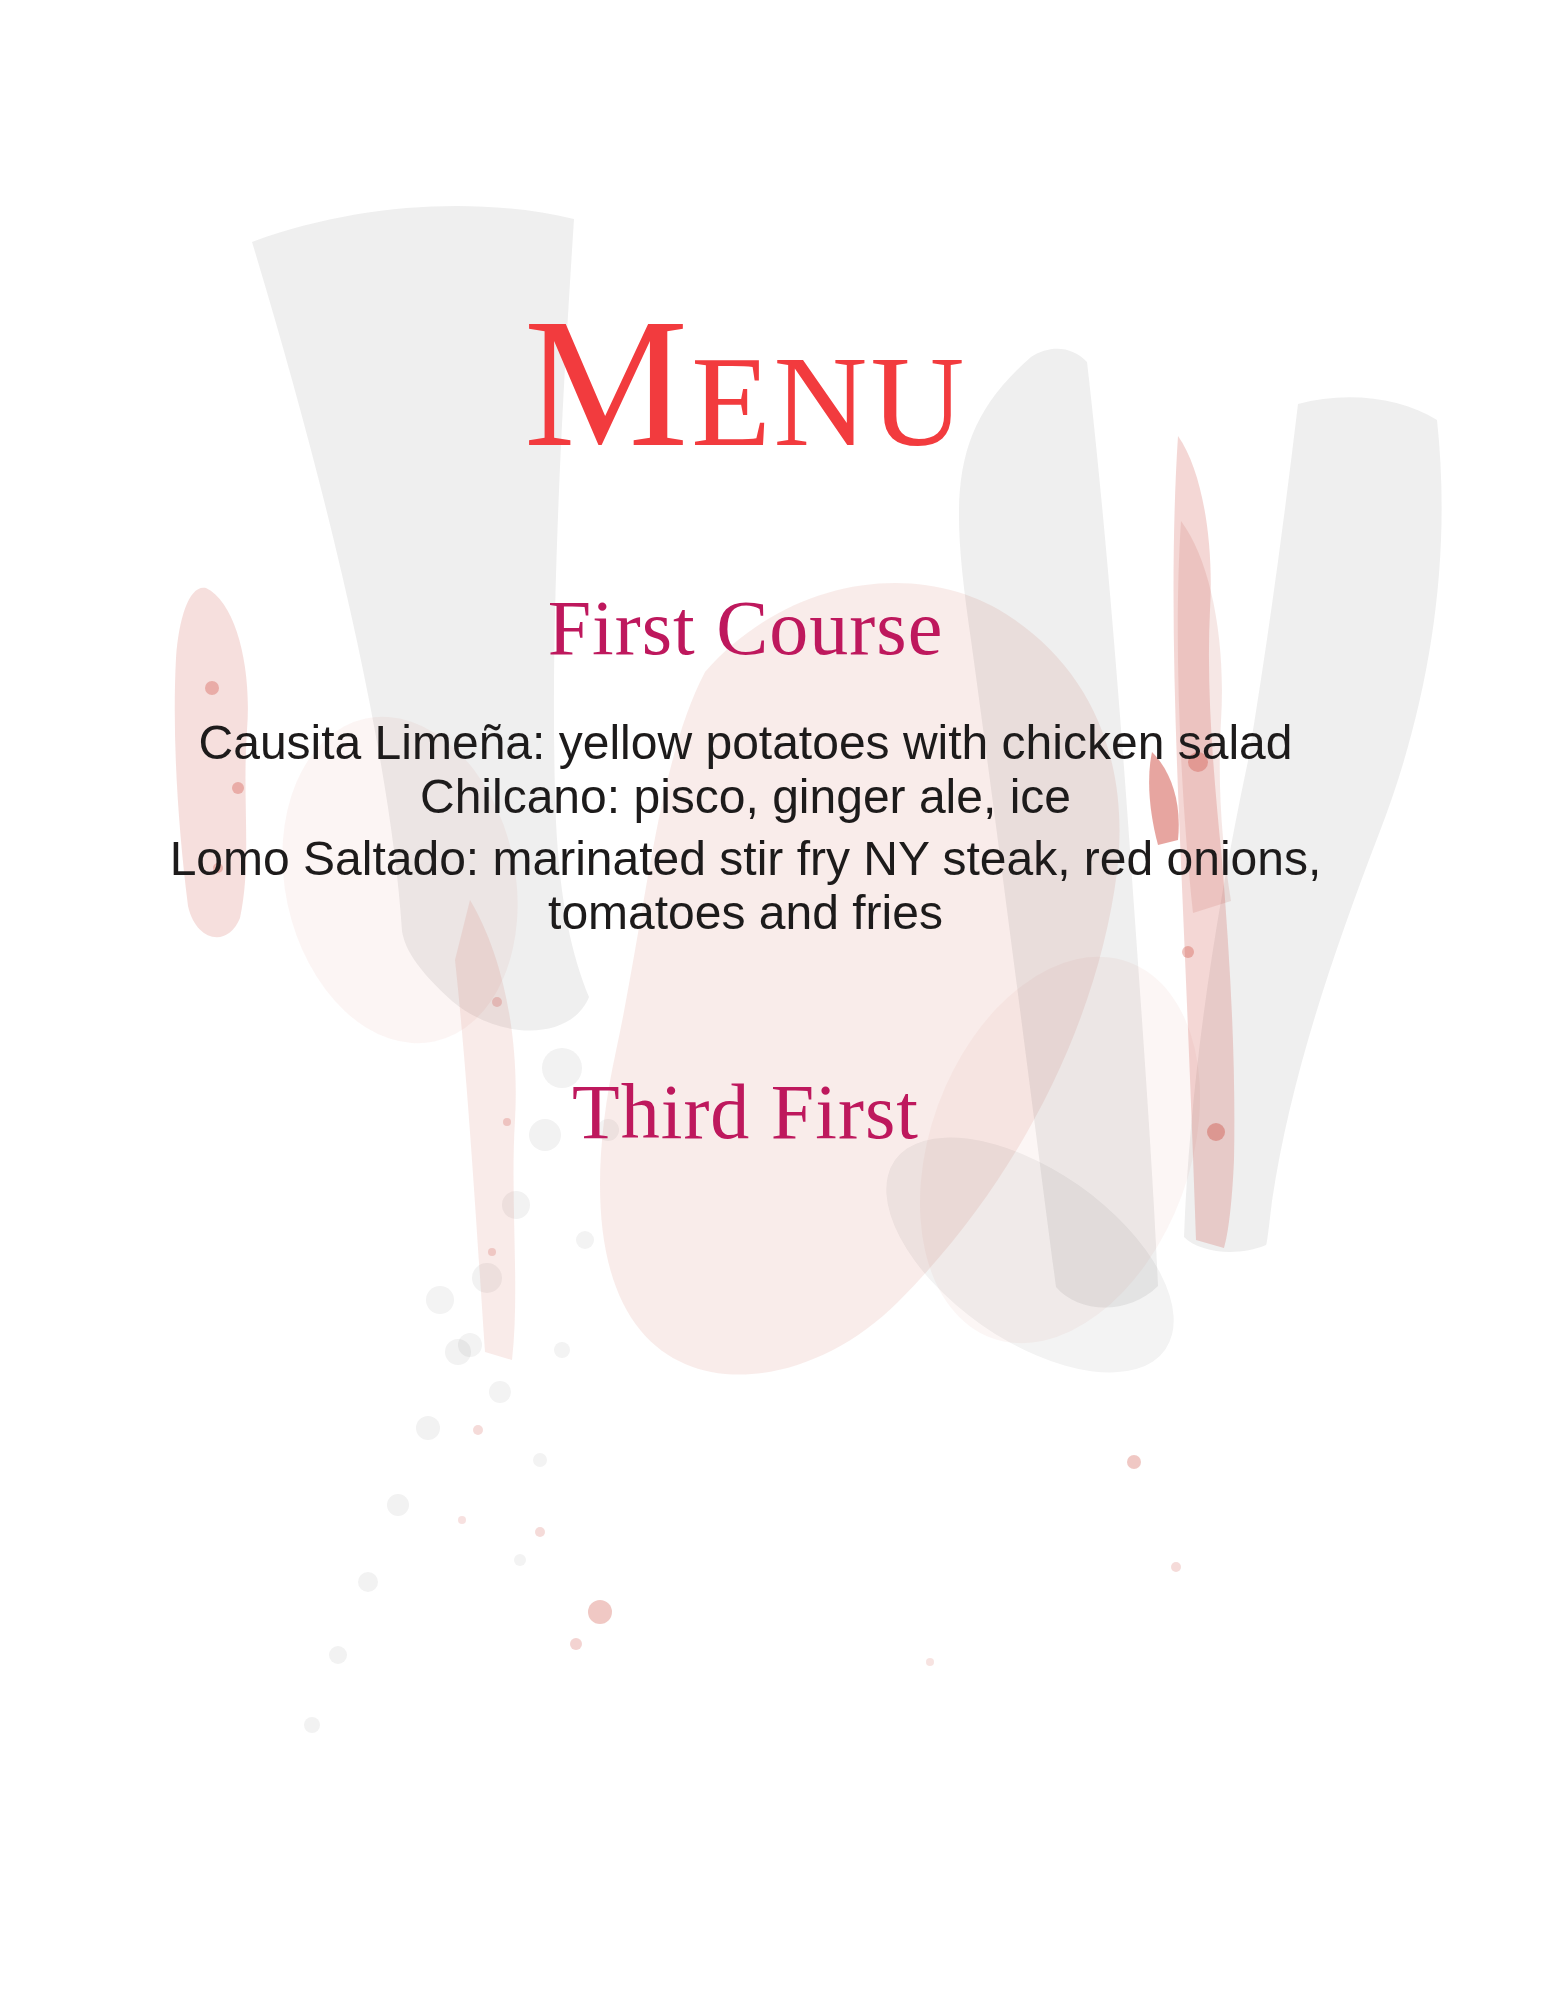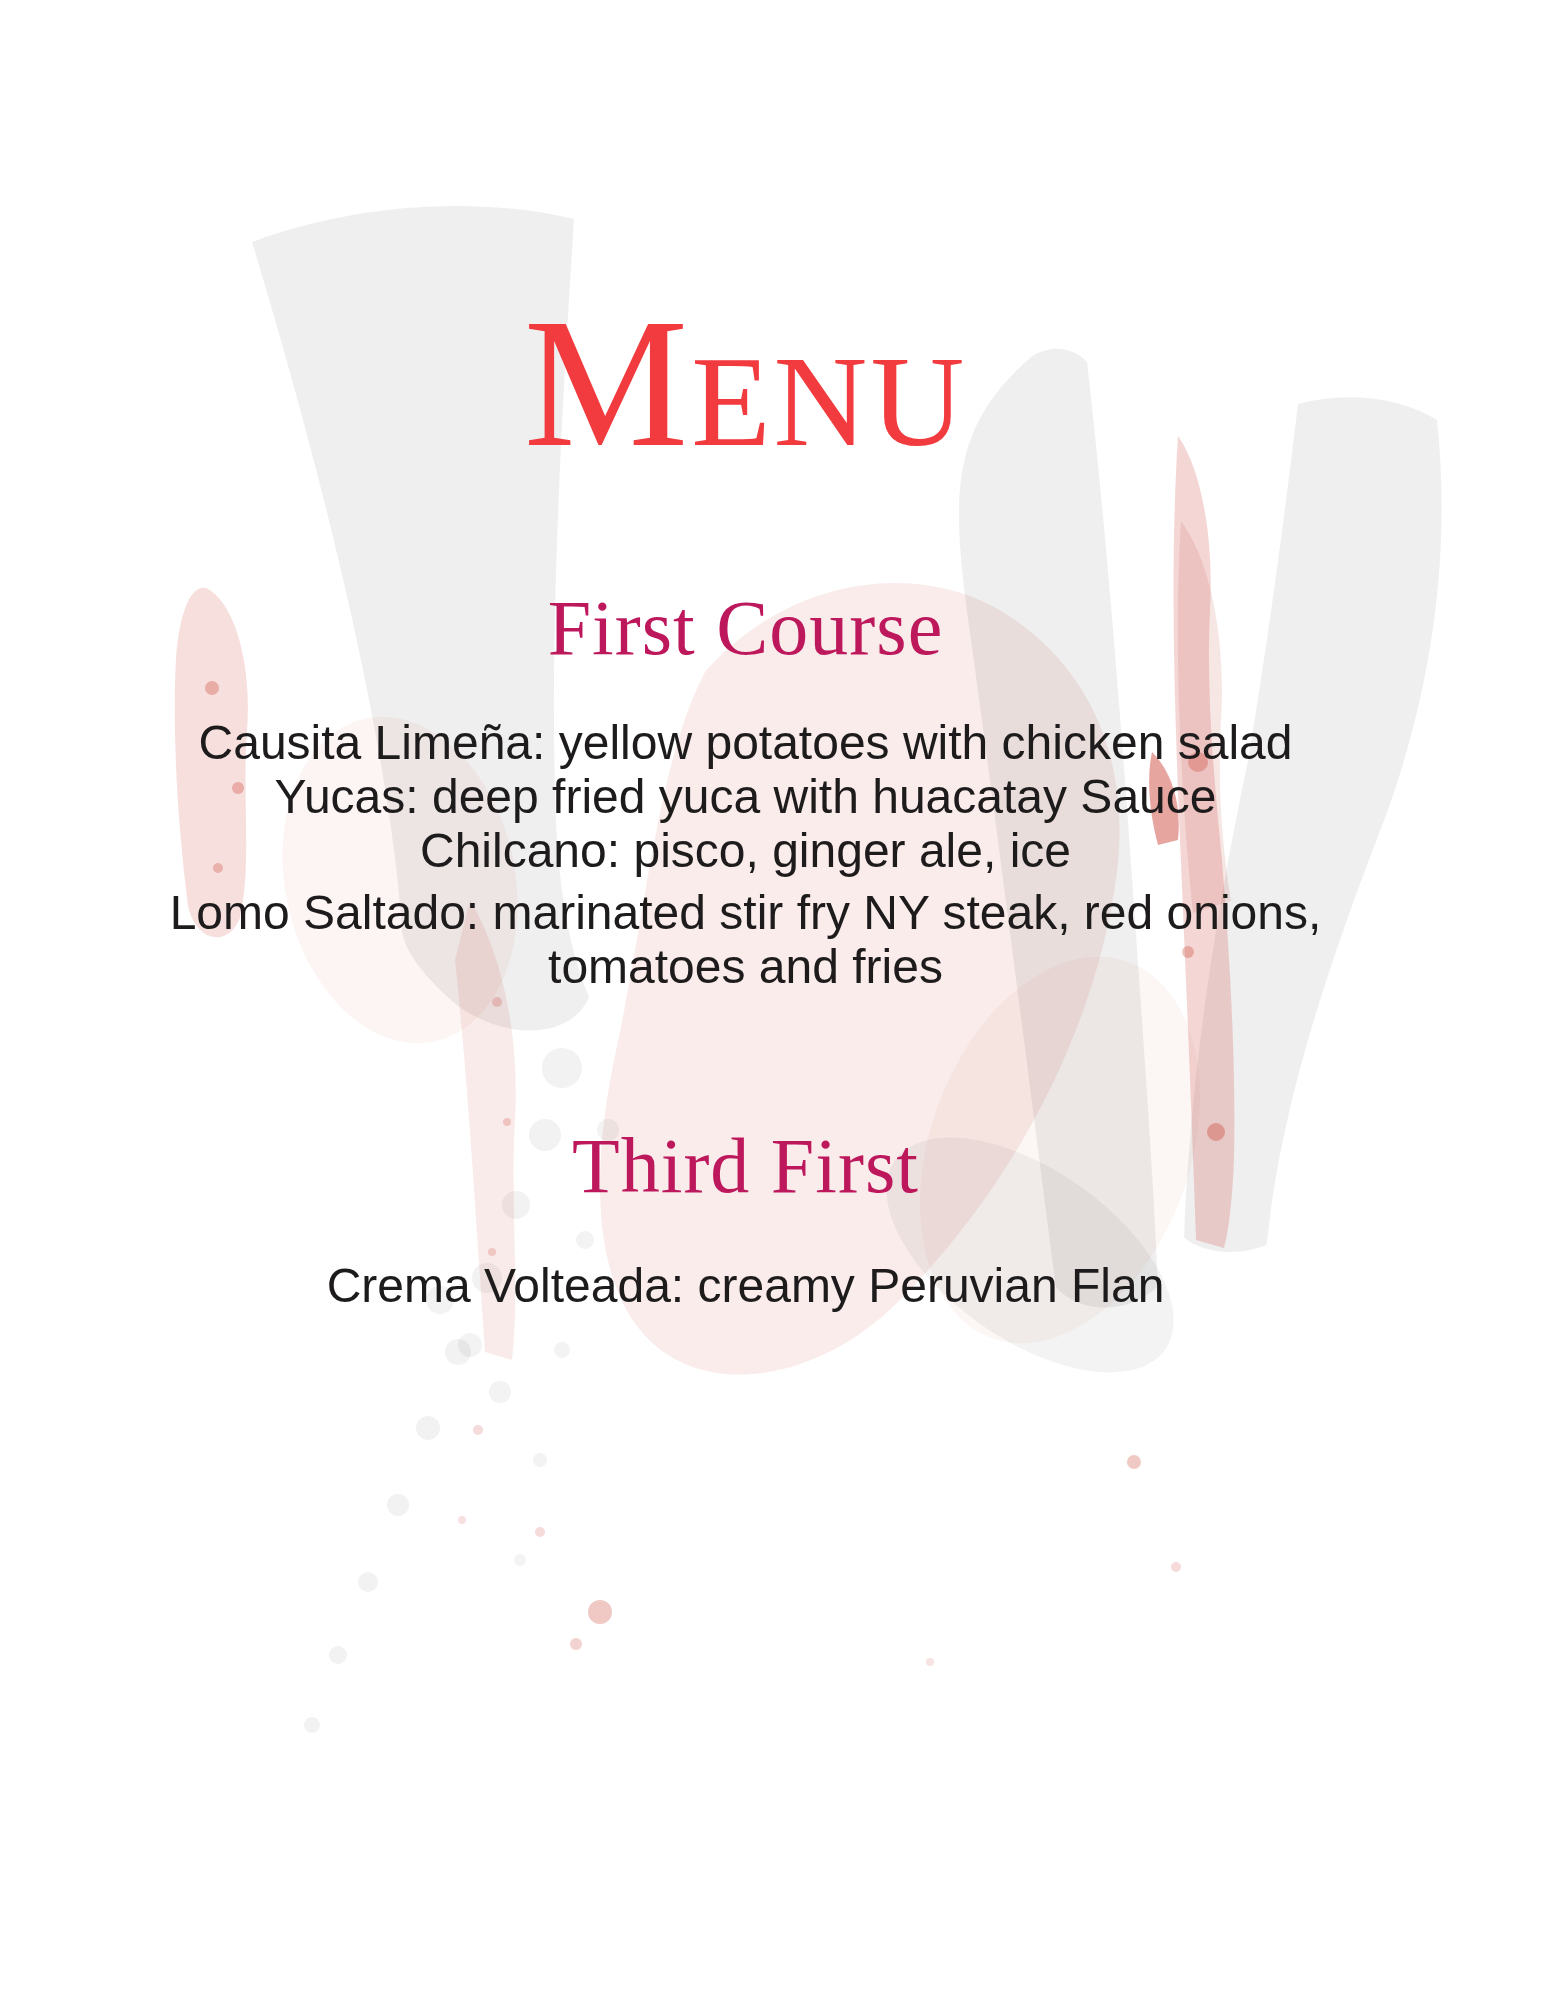--- a/index.html
+++ b/index.html
@@ -123,32 +123,28 @@
   </svg>
 
   <div class="content">
 
     <h1 class="menu-title">Menu</h1>
 
     <section>
       <h2 class="course-heading heading-first">First Course</h2>
       <div class="course-items items-first">
         <p class="menu-item">Causita Limeña: yellow potatoes with chicken salad</p>
-        <p class="menu-item">Yucas: deep fried yuca with huacatay Sauce</p>
         <p class="menu-item">Chilcano: pisco, ginger ale, ice</p>
       </div>
     </section>
 
     <section>
       <div class="course-items items-second">
         <p class="menu-item">Lomo Saltado: marinated stir fry NY steak, red onions, tomatoes and fries</p>
       </div>
     </section>
 
     <section>
       <h2 class="course-heading heading-third">Third First</h2>
-      <div class="course-items items-third">
-        <p class="menu-item">Crema Volteada: creamy Peruvian Flan</p>
-      </div>
     </section>
 
   </div>
 </div>
 
 </body></html>

